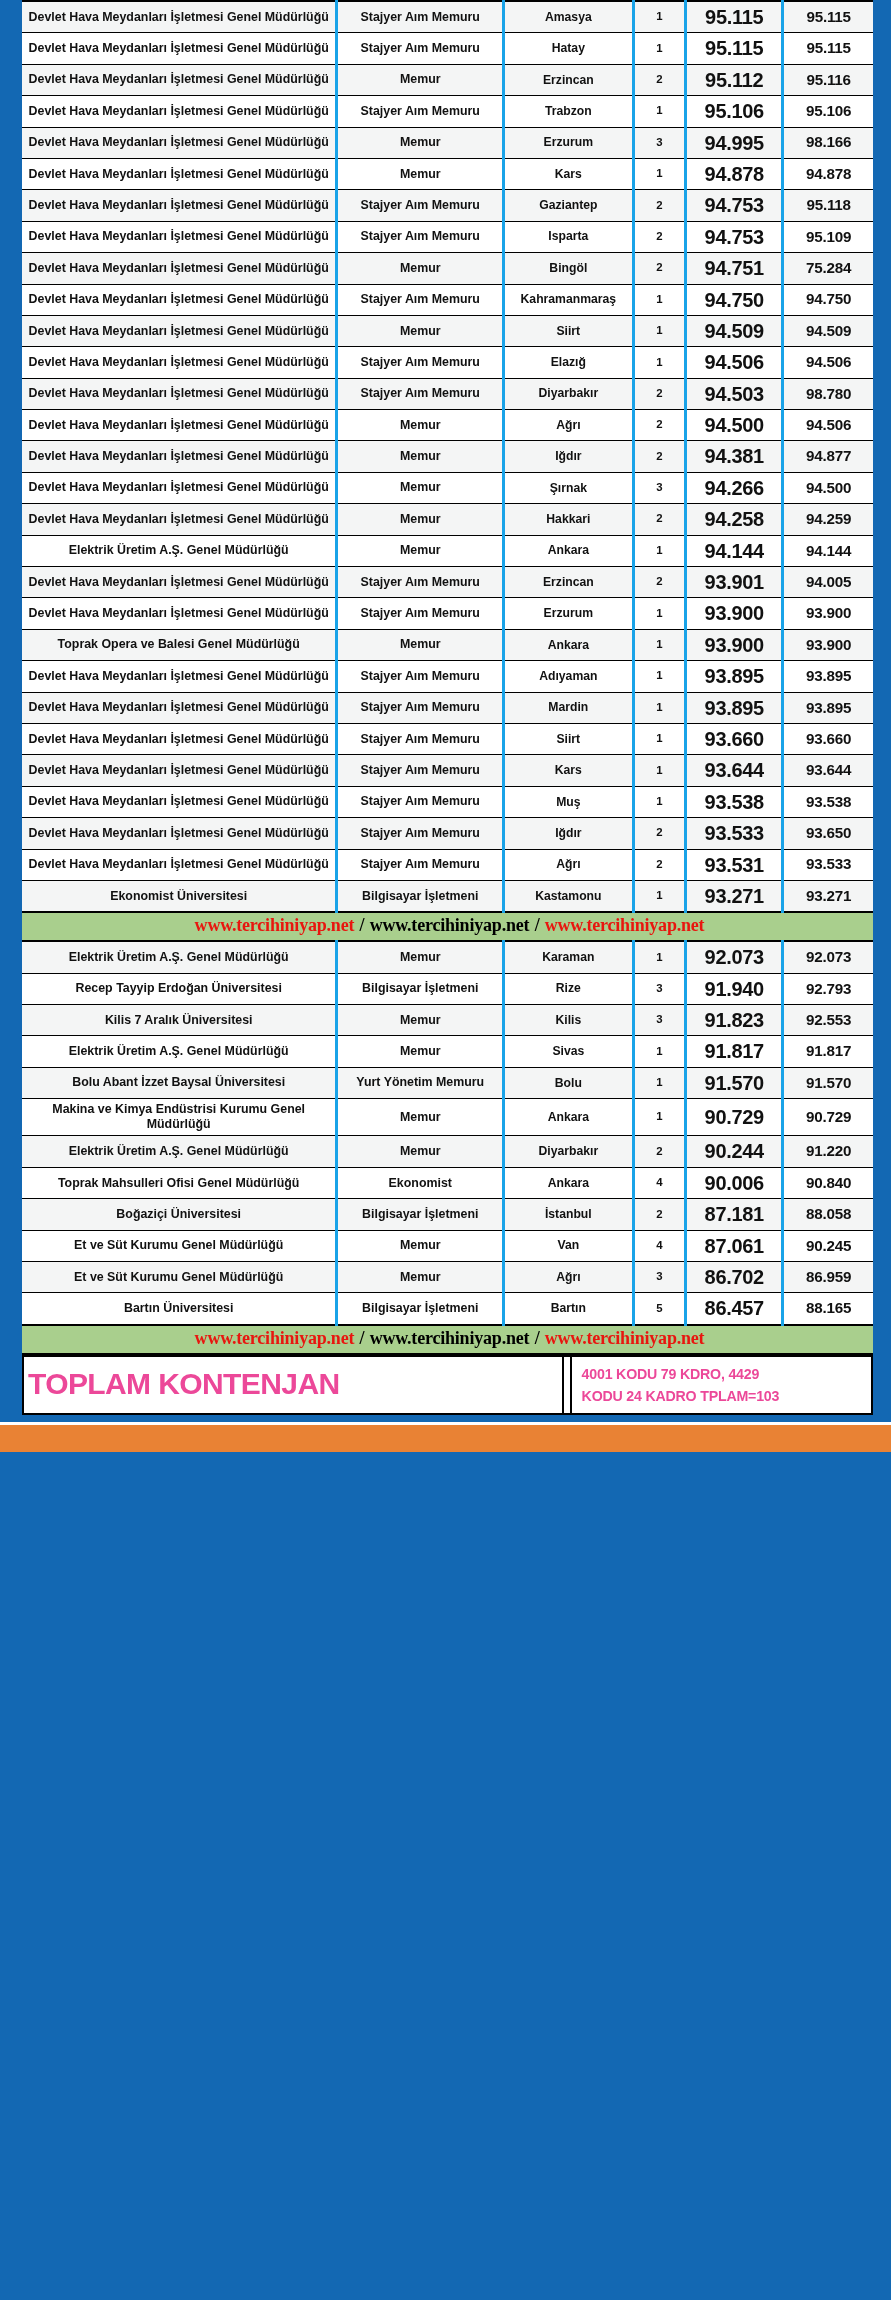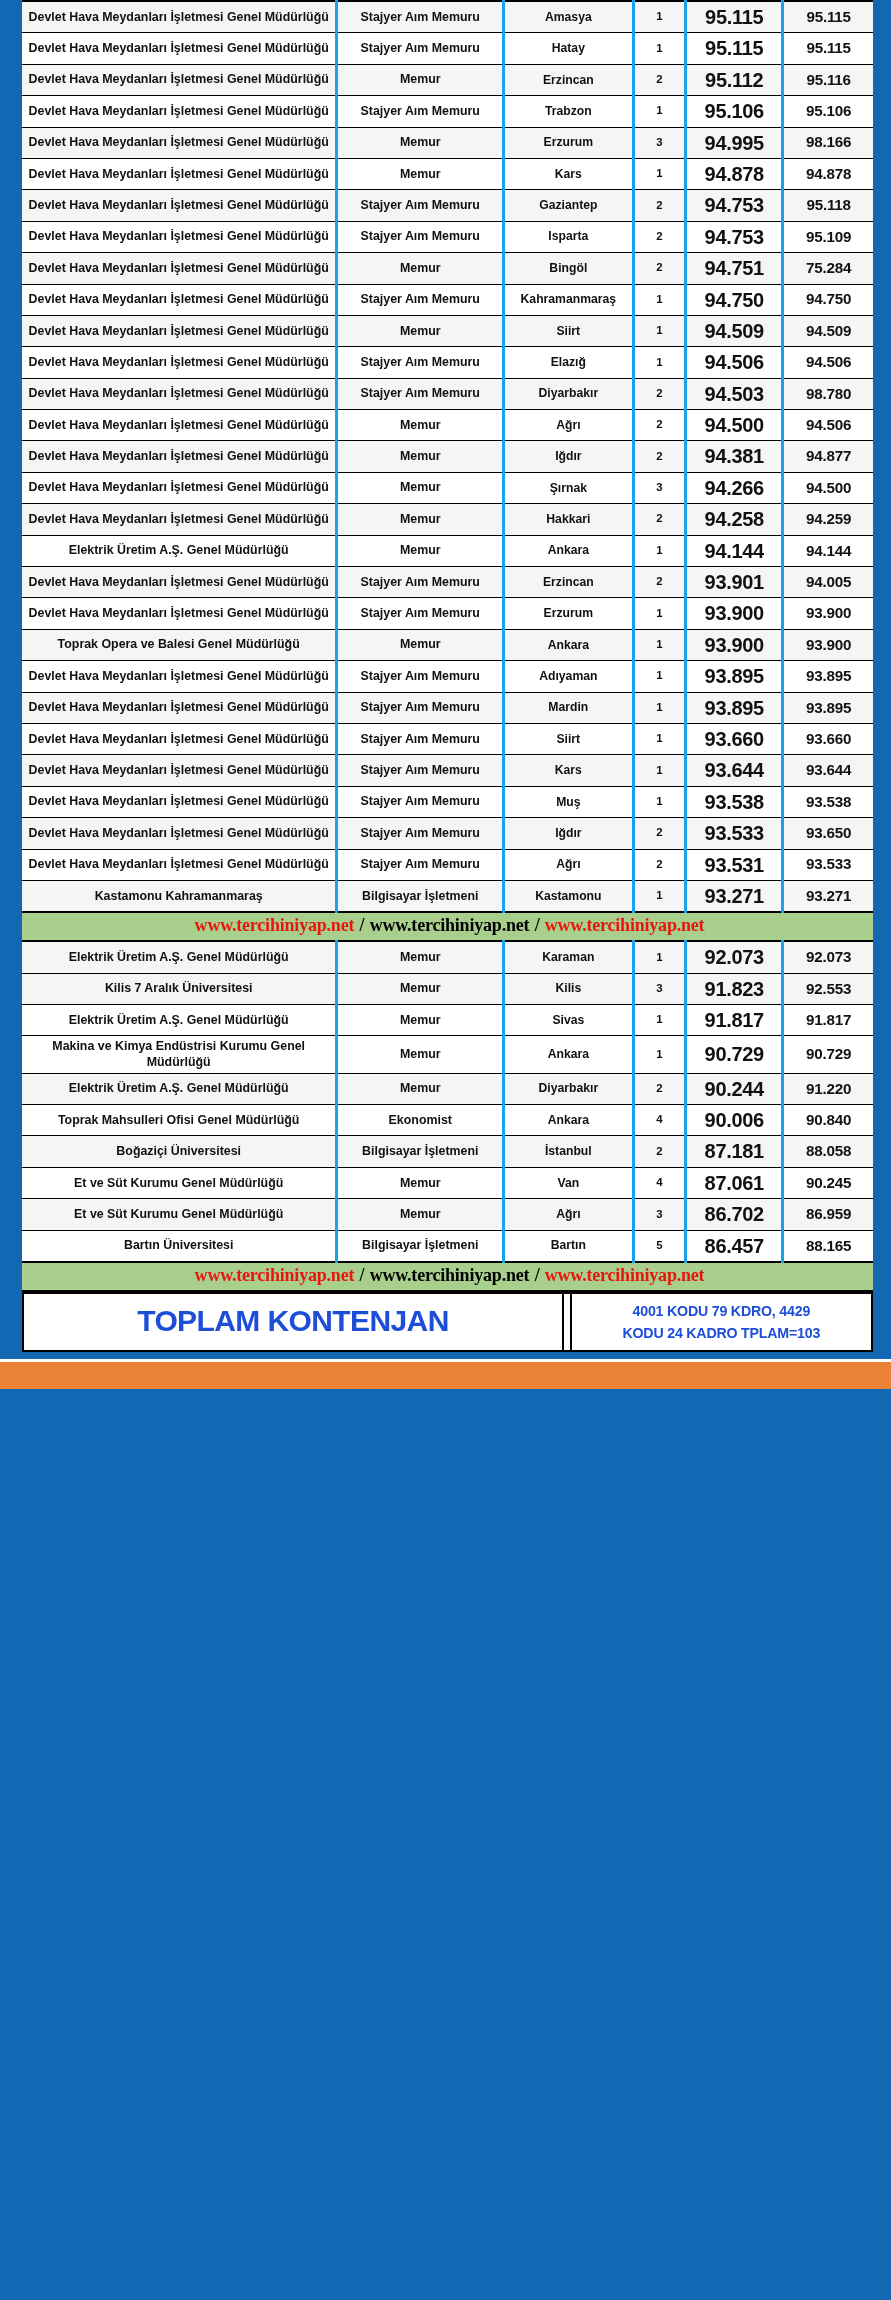--- a/index.html
+++ b/index.html
@@ -103,22 +103,21 @@
     table-layout:fixed;
     background:#ffffff;
   }
   table.total col.t-left{width:63.6%;}
   table.total col.t-gap{width:0.9%;}
   table.total col.t-right{width:35.5%;}
   table.total td{
     border:2px solid #000;
     background:#ffffff;
     vertical-align:middle;
-    text-align:center;
-    color:#1d4ed8;
+    color:#ec4899;
   }
   td.total-label{
     font-size:30px;
     font-weight:bold;
     letter-spacing:-0.6px;
     padding:10px 4px 12px 4px;
     font-family:"Liberation Sans Narrow","Liberation Sans",sans-serif;
   }
   td.total-gap{
     border:none;
@@ -379,53 +378,69 @@
         </tr>
         <tr>
           <td class="kurum">Devlet Hava Meydanları İşletmesi Genel Müdürlüğü</td>
           <td class="unvan">Stajyer Aım Memuru</td>
           <td class="il">Ağrı</td>
           <td class="adet">2</td>
           <td class="tvn">93.531</td>
           <td class="son">93.533</td>
         </tr>
         <tr class="alt">
-          <td class="kurum">Kastamonu Kahramanmaraş</td>
+          <td class="kurum">Ekonomist Üniversitesi</td>
           <td class="unvan">Bilgisayar İşletmeni</td>
           <td class="il">Kastamonu</td>
           <td class="adet">1</td>
           <td class="tvn">93.271</td>
           <td class="son">93.271</td>
         </tr>
         <tr class="promo">
           <td colspan="6"><span class="red">www.tercihiniyap.net</span><span class="sep"> / </span><span class="blk">www.tercihiniyap.net</span><span class="sep"> / </span><span class="red">www.tercihiniyap.net</span></td>
         </tr>
         <tr class="alt">
           <td class="kurum">Elektrik Üretim A.Ş. Genel Müdürlüğü</td>
           <td class="unvan">Memur</td>
           <td class="il">Karaman</td>
           <td class="adet">1</td>
           <td class="tvn">92.073</td>
           <td class="son">92.073</td>
+        </tr>
+        <tr>
+          <td class="kurum">Recep Tayyip Erdoğan Üniversitesi</td>
+          <td class="unvan">Bilgisayar İşletmeni</td>
+          <td class="il">Rize</td>
+          <td class="adet">3</td>
+          <td class="tvn">91.940</td>
+          <td class="son">92.793</td>
         </tr>
         <tr class="alt">
           <td class="kurum">Kilis 7 Aralık Üniversitesi</td>
           <td class="unvan">Memur</td>
           <td class="il">Kilis</td>
           <td class="adet">3</td>
           <td class="tvn">91.823</td>
           <td class="son">92.553</td>
         </tr>
         <tr>
           <td class="kurum">Elektrik Üretim A.Ş. Genel Müdürlüğü</td>
           <td class="unvan">Memur</td>
           <td class="il">Sivas</td>
           <td class="adet">1</td>
           <td class="tvn">91.817</td>
           <td class="son">91.817</td>
+        </tr>
+        <tr class="alt">
+          <td class="kurum">Bolu Abant İzzet Baysal Üniversitesi</td>
+          <td class="unvan">Yurt Yönetim Memuru</td>
+          <td class="il">Bolu</td>
+          <td class="adet">1</td>
+          <td class="tvn">91.570</td>
+          <td class="son">91.570</td>
         </tr>
         <tr>
           <td class="kurum">Makina ve Kimya Endüstrisi Kurumu Genel Müdürlüğü</td>
           <td class="unvan">Memur</td>
           <td class="il">Ankara</td>
           <td class="adet">1</td>
           <td class="tvn">90.729</td>
           <td class="son">90.729</td>
         </tr>
         <tr class="alt">

